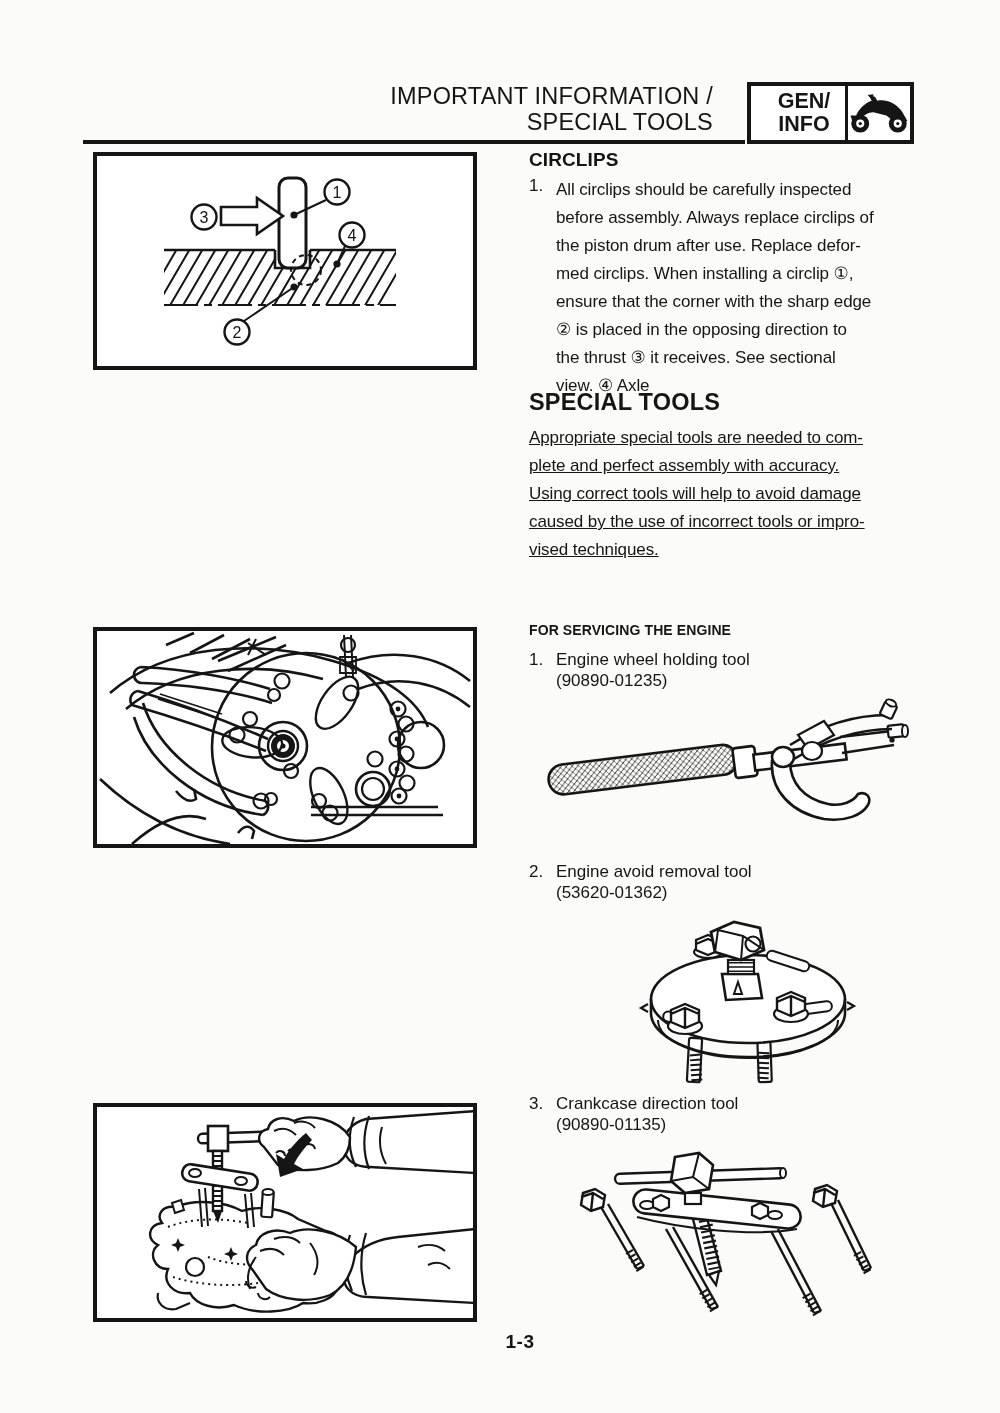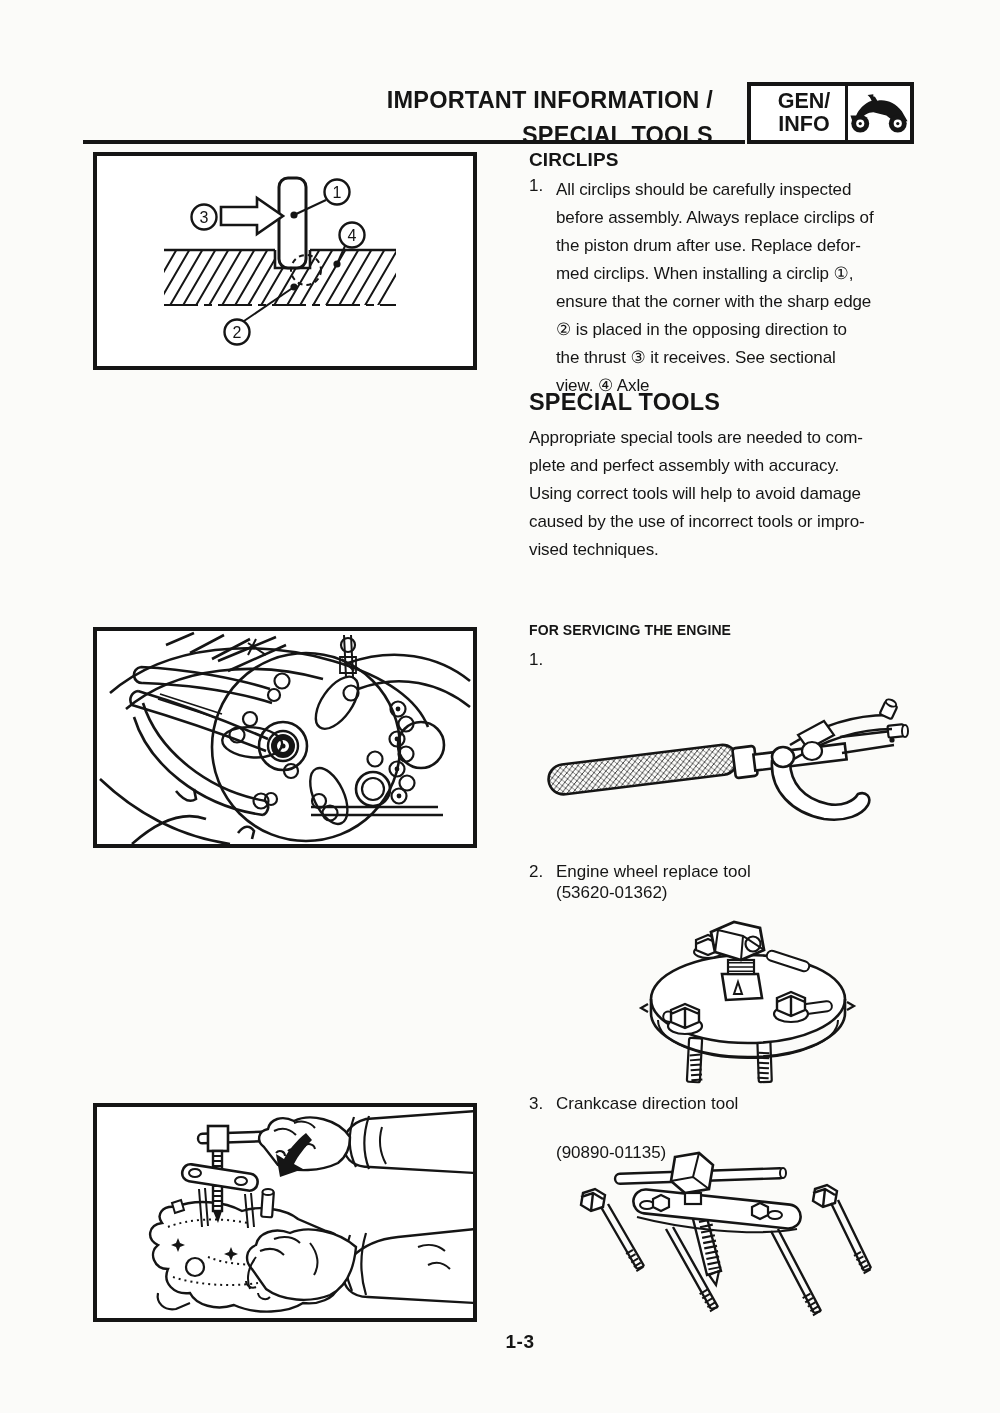--- a/index.html
+++ b/index.html
@@ -4,21 +4,21 @@
 <style>
   html,body{margin:0;padding:0;}
   body{
     width:1000px;height:1413px;position:relative;
     background:#fbfbf9;color:#151515;
     font-family:"Liberation Sans", sans-serif;
     overflow:hidden;
   }
   .abs{position:absolute;}
   .doc-title{
-    font-size:23.5px;font-weight:bold;line-height:35px;
+    font-size:23.5px;font-weight:normal;line-height:26px;
     text-align:right;letter-spacing:.2px;white-space:pre-line;
   }
   .rule{background:#151515;height:4px;}
   .tab-box{
     border:4px solid #151515;background:#fff;display:flex;box-sizing:border-box;
   }
   .tab-label{
     width:94px;display:flex;align-items:center;justify-content:center;
     font-weight:bold;font-size:21.5px;line-height:23px;text-align:center;
     border-right:3px solid #151515;white-space:pre-line;padding-left:12px;
@@ -220,30 +220,34 @@
 the piston drum after use. Replace defor-
 med circlips. When installing a circlip ①,
 ensure that the corner with the sharp edge
 ② is placed in the opposing direction to
 the thrust ③ it receives. See sectional
 view. ④ Axle</span>
 </div>
 
 <div class="abs h-large" style="left:529px;top:389px;">SPECIAL TOOLS</div>
 
-<div class="abs body-text" style="left:529px;top:424px;width:400px;">Appropriate special tools are needed to com-
+<div class="abs body-text" style="left:529px;top:424px;width:400px;text-decoration:underline;">Appropriate special tools are needed to com-
 plete and perfect assembly with accuracy.
 Using correct tools will help to avoid damage
 caused by the use of incorrect tools or impro-
 vised techniques.</div>
 
 <div class="abs h-mid" style="left:529px;top:622px;">FOR SERVICING THE ENGINE</div>
 
 <div class="abs hang tool-item" style="left:529px;top:650px;width:392px;">
   <span class="num">1.</span>
+  <span>
+    <span class="line" style="display:block;">Engine wheel holding tool</span>
+    <span class="line part" style="display:block;">(90890-01235)</span>
+  </span>
 </div>
 
 <div class="abs" style="left:540px;top:695px;">
   <svg width="380" height="150" viewBox="0 0 380 150">
     <defs>
       <pattern id="knurl" width="6" height="6" patternUnits="userSpaceOnUse">
         <path d="M0,6 L6,0" stroke="#3a3a3a" stroke-width="1"></path>
         <path d="M0,0 L6,6" stroke="#6a6a6a" stroke-width="0.8"></path>
       </pattern>
     </defs>
@@ -262,21 +266,21 @@
       <ellipse cx="243" cy="62" rx="11" ry="10" fill="#ffffff"></ellipse>
       <ellipse cx="272" cy="56" rx="10" ry="9" fill="#ffffff" stroke-width="2.2"></ellipse>
       <circle cx="352" cy="45" r="2.6" fill="#151515" stroke="none"></circle>
     </g>
   </svg>
 </div>
 
 <div class="abs hang tool-item" style="left:529px;top:862px;width:392px;">
   <span class="num">2.</span>
   <span>
-    <span class="line" style="display:block;">Engine wheel replace tool</span>
+    <span class="line" style="display:block;">Engine avoid removal tool</span>
     <span class="line part" style="display:block;">(53620-01362)</span>
   </span>
 </div>
 
 <div class="abs" style="left:608px;top:902px;">
   <svg width="280" height="182" viewBox="0 0 280 182">
     <g fill="none" stroke="#151515" stroke-width="2.6">
       <rect x="80" y="136" width="13" height="44" rx="2" fill="#ffffff" stroke-width="2.2" transform="rotate(3 86 158)"></rect>
       <line x1="87" y1="152" x2="89" y2="180" stroke-width="11" stroke-dasharray="2 3"></line>
       <rect x="150" y="134" width="13" height="46" rx="2" fill="#ffffff" stroke-width="2.2" transform="rotate(-2 156 157)"></rect>
@@ -302,21 +306,21 @@
       <path d="M107,50 L110,28 M133,58 L135,34 M110,28 L135,34 L156,48" stroke-width="2"></path>
       <circle cx="145" cy="42" r="7.5" stroke-width="2.2"></circle>
     </g>
   </svg>
 </div>
 
 <div class="abs hang tool-item" style="left:529px;top:1094px;width:392px;">
   <span class="num">3.</span>
   <span>
     <span class="line" style="display:block;">Crankcase direction tool</span>
-    <span class="line part" style="display:block;margin-top:28px;">(90890-01135)</span>
+    <span class="line part" style="display:block;">(90890-01135)</span>
   </span>
 </div>
 
 <div class="abs" style="left:563px;top:1145px;">
   <svg width="374" height="185" viewBox="0 0 374 185">
     <g fill="none" stroke="#151515" stroke-width="2.4">
 
       <path d="M20,48 L32,44 L42,50 L40,62 L28,66 L18,60 Z M18,52 L30,48 L40,54 M30,48 L28,66" fill="#ffffff"></path>
       <path d="M38,62 L74,124 M45,59 L81,121"></path>
       <line x1="66" y1="106" x2="78" y2="126" stroke-width="8" stroke-dasharray="2 3"></line>

